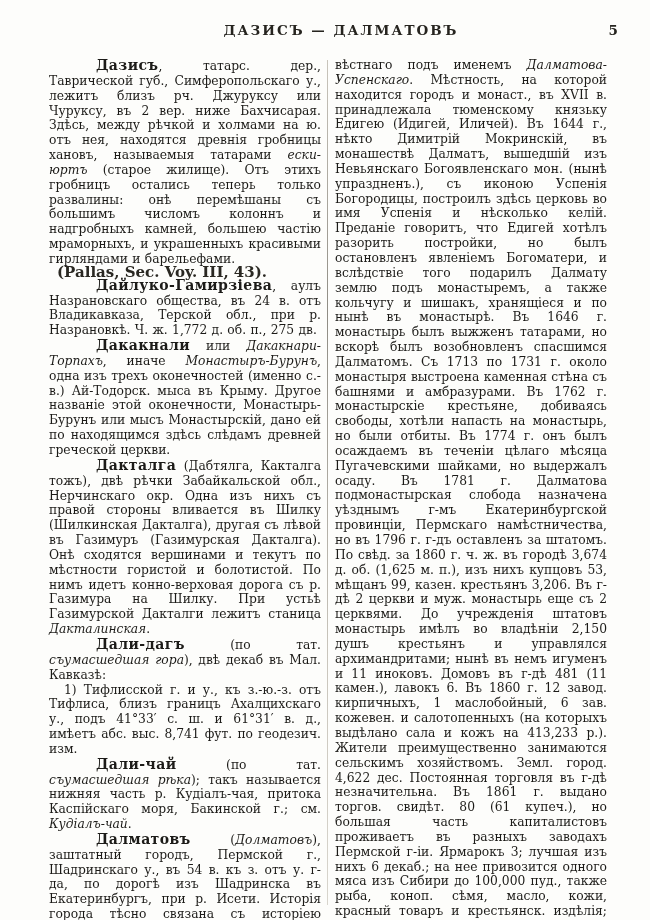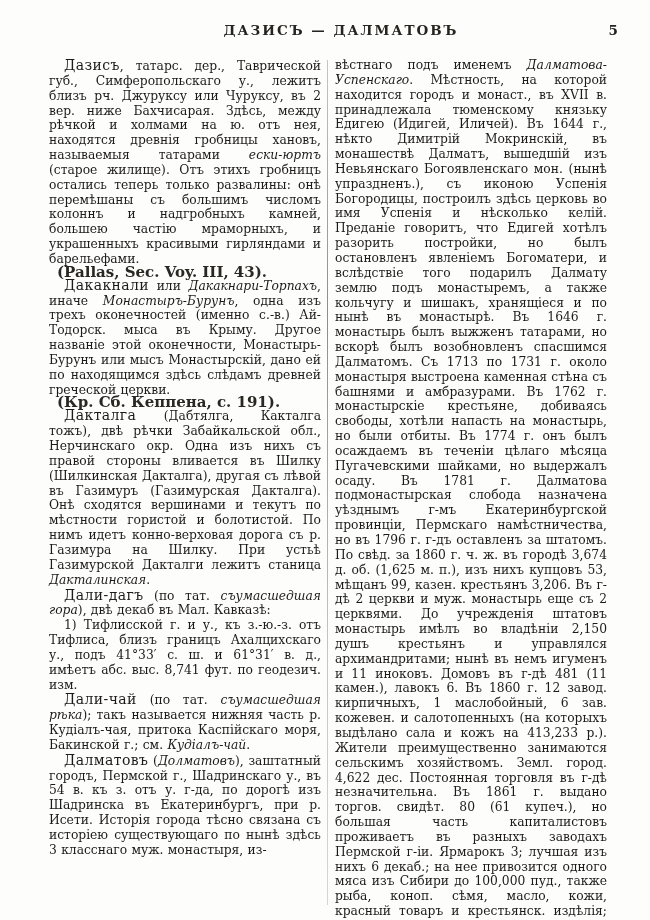--- a/index.html
+++ b/index.html
@@ -36,39 +36,39 @@
   .entry,.body,.cite{text-indent:15px;}
   .cont{text-indent:0;}
   .entry,.body,.cont{
     font-size:12.3px;line-height:14.85px;
     word-spacing:0.4px;
   }
   .cite{
     font-size:15px;line-height:10.9px;
     text-indent:8px;color:#2a2822;font-weight:bold;
   }
-  .r-b{font-weight:normal;}
+  .r-b{font-weight:bold;margin-left:32px;}
   .entry > .r-b:first-child{font-size:14px;letter-spacing:0.4px;}
   .r-i{font-style:italic;}
 </style>
 </head>
 <body>
 
 <div class="page">
   <div class="running-head">
     <div class="running-title">ДАЗИСЪ — ДАЛМАТОВЪ</div>
     <div class="page-number">5</div>
   </div>
   <div class="divider"></div>
   <div class="columns">
     <div class="col" id="col-left">
         <p class="entry"><span class="r-b">Дазисъ</span><span class="r-n">, татарс. дер., Таврической губ., Симферопольскаго у., лежитъ близъ рч. Джуруксу или Чуруксу, въ 2 вер. ниже Бахчисарая. Здѣсь, между рѣчкой и холмами на ю. отъ нея, находятся древнія гробницы хановъ, называемыя татарами </span><span class="r-i">ески-юртъ</span><span class="r-n"> (старое жилище). Отъ этихъ гробницъ остались теперь только развалины: онѣ перемѣшаны съ большимъ числомъ колоннъ и надгробныхъ камней, большею частію мраморныхъ, и украшенныхъ красивыми гирляндами и барельефами.</span></p>
         <p class="cite"><span class="r-n">(Pallas, Sec. Voy. III, 43).</span></p>
+        <p class="entry"><span class="r-b">Дайлуко-Гамирзіева</span><span class="r-n">, аулъ Назрановскаго общества, въ 24 в. отъ Владикавказа, Терской обл., при р. Назрановкѣ. Ч. ж. 1,772 д. об. п., 275 дв.</span></p>
         <p class="entry"><span class="r-b">Дакакнали</span><span class="r-n"> или </span><span class="r-i">Дакакнари-Торпахъ</span><span class="r-n">, иначе </span><span class="r-i">Монастыръ-Бурунъ</span><span class="r-n">, одна изъ трехъ оконечностей (именно с.-в.) Ай-Тодорск. мыса въ Крыму. Другое названіе этой оконечности, Монастырь-Бурунъ или мысъ Монастырскій, дано ей по находящимся здѣсь слѣдамъ древней греческой церкви.</span></p>
-        <p class="cite"><span class="r-n">(Кр. Сб. Кеппена, с. 191).</span></p>
         <p class="entry"><span class="r-b">Дакталга</span><span class="r-n"> (Дабтялга, Какталга тожъ), двѣ рѣчки Забайкальской обл., Нерчинскаго окр. Одна изъ нихъ съ правой стороны вливается въ Шилку (Шилкинская Дакталга), другая съ лѣвой въ Газимуръ (Газимурская Дакталга). Онѣ сходятся вершинами и текутъ по мѣстности гористой и болотистой. По нимъ идетъ конно-верховая дорога съ р. Газимура на Шилку. При устьѣ Газимурской Дакталги лежитъ станица </span><span class="r-i">Дакталинская</span><span class="r-n">.</span></p>
         <p class="entry"><span class="r-b">Дали-дагъ</span><span class="r-n"> (по тат. </span><span class="r-i">съумасшедшая гора</span><span class="r-n">), двѣ декаб въ Мал. Кавказѣ:</span></p>
         <p class="body"><span class="r-n">1) Тифлисской г. и у., къ з.-ю.-з. отъ Тифлиса, близъ границъ Ахалцихскаго у., подъ 41°33′ с. ш. и 61°31′ в. д., имѣетъ абс. выс. 8,741 фут. по геодезич. изм.</span></p>
         <p class="entry"><span class="r-b">Дали-чай</span><span class="r-n"> (по тат. </span><span class="r-i">съумасшедшая рѣка</span><span class="r-n">); такъ называется нижняя часть р. Кудіалъ-чая, притока Каспійскаго моря, Бакинской г.; см. </span><span class="r-i">Кудіалъ-чай</span><span class="r-n">.</span></p>
         <p class="entry"><span class="r-b">Далматовъ</span><span class="r-n"> (</span><span class="r-i">Долматовъ</span><span class="r-n">), заштатный городъ, Пермской г., Шадринскаго у., въ 54 в. къ з. отъ у. г-да, по дорогѣ изъ Шадринска въ Екатеринбургъ, при р. Исети. Исторія города тѣсно связана съ исторіею существующаго по нынѣ здѣсь 3 класснаго муж. монастыря, из-</span></p>
       </div>
     <div class="col" id="col-right">
         <p class="cont"><span class="r-n">вѣстнаго подъ именемъ </span><span class="r-i">Далматова-Успенскаго</span><span class="r-n">. Мѣстность, на которой находится городъ и монаст., въ XVII в. принадлежала тюменскому князьку Едигею (Идигей, Иличей). Въ 1644 г., нѣкто Димитрій Мокринскій, въ монашествѣ Далматъ, вышедшій изъ Невьянскаго Богоявленскаго мон. (нынѣ упраздненъ.), съ иконою Успенія Богородицы, построилъ здѣсь церковь во имя Успенія и нѣсколько келій. Преданіе говоритъ, что Едигей хотѣлъ разорить постройки, но былъ остановленъ явленіемъ Богоматери, и вслѣдствіе того подарилъ Далмату землю подъ монастыремъ, а также кольчугу и шишакъ, хранящіеся и по нынѣ въ монастырѣ. Въ 1646 г. монастырь былъ выжженъ татарами, но вскорѣ былъ возобновленъ спасшимся Далматомъ. Съ 1713 по 1731 г. около монастыря выстроена каменная стѣна съ башнями и амбразурами. Въ 1762 г. монастырскіе крестьяне, добиваясь свободы, хотѣли напасть на монастырь, но были отбиты. Въ 1774 г. онъ былъ осаждаемъ въ теченіи цѣлаго мѣсяца Пугачевскими шайками, но выдержалъ осаду. Въ 1781 г. Далматова подмонастырская слобода назначена уѣзднымъ г-мъ Екатеринбургской провинціи, Пермскаго намѣстничества, но въ 1796 г. г-дъ оставленъ за штатомъ. По свѣд. за 1860 г. ч. ж. въ городѣ 3,674 д. об. (1,625 м. п.), изъ нихъ купцовъ 53, мѣщанъ 99, казен. крестьянъ 3,206. Въ г-дѣ 2 церкви и муж. монастырь еще съ 2 церквями. До учрежденія штатовъ монастырь имѣлъ во владѣніи 2,150 душъ крестьянъ и управлялся архимандритами; нынѣ въ немъ игуменъ и 11 иноковъ. Домовъ въ г-дѣ 481 (11 камен.), лавокъ 6. Въ 1860 г. 12 завод. кирпичныхъ, 1 маслобойный, 6 зав. кожевен. и салотопенныхъ (на которыхъ выдѣлано сала и кожъ на 413,233 р.). Жители преимущественно занимаются сельскимъ хозяйствомъ. Земл. город. 4,622 дес. Постоянная торговля въ г-дѣ незначительна. Въ 1861 г. выдано торгов. свидѣт. 80 (61 купеч.), но большая часть капиталистовъ проживаетъ въ разныхъ заводахъ Пермской г-іи. Ярмарокъ 3; лучшая изъ нихъ 6 декаб.; на нее привозится одного мяса изъ Сибири до 100,000 пуд., также рыба, коноп. сѣмя, масло, кожи, красный товаръ и крестьянск. издѣлія; мясо закупается на пріиски и заводы.</span></p>
       </div>
   </div>

